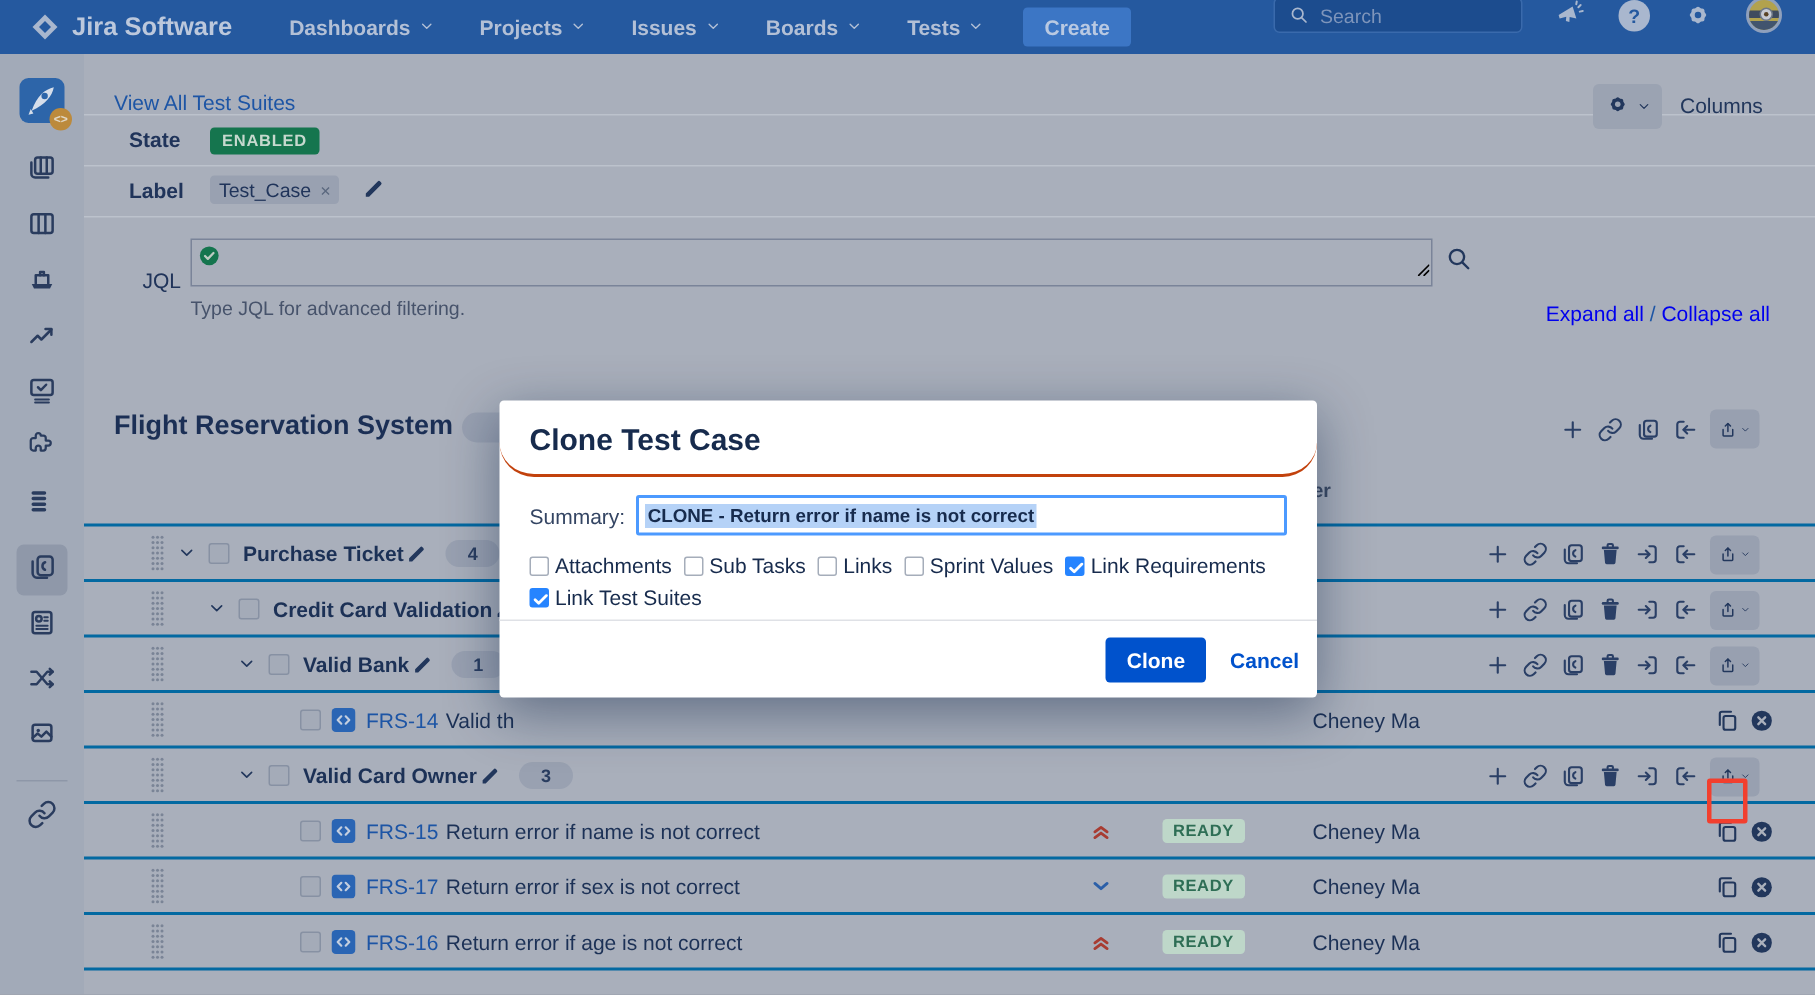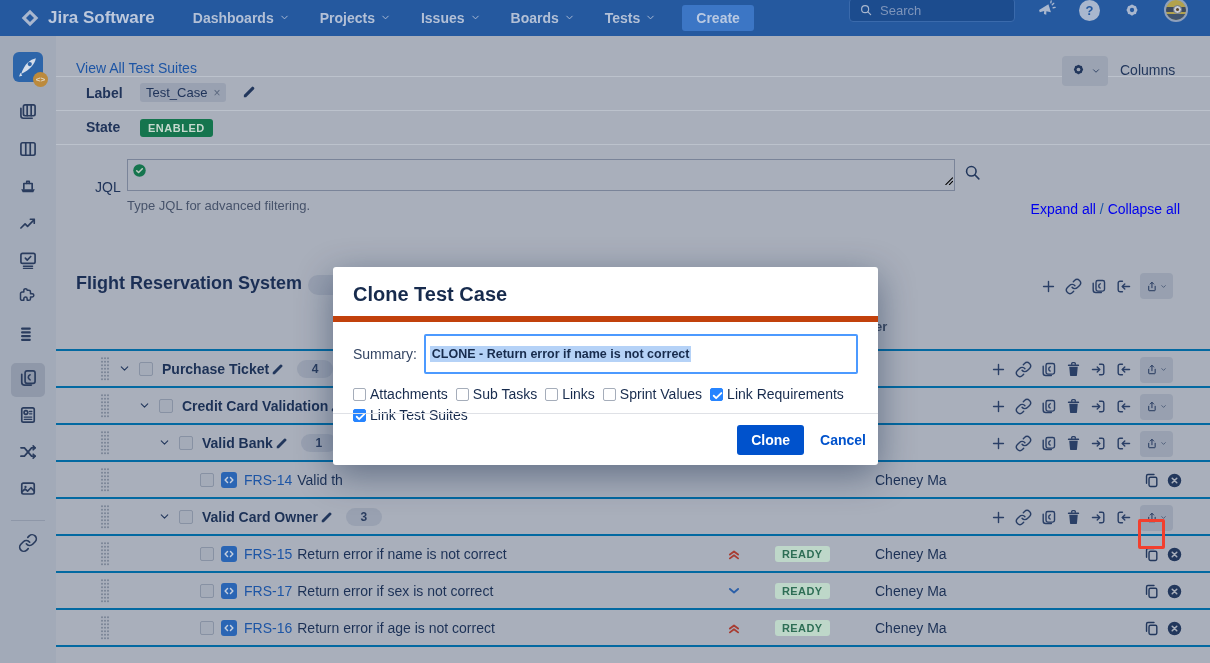--- a/index.html
+++ b/index.html
@@ -85,25 +85,25 @@
           letter-spacing:.4px;padding:2px 7px;border-radius:3px;}
   .assignee{position:absolute;left:819px;top:10px;font-size:14px;color:#1C3156;}
   .rowacts{position:absolute;right:37px;top:0;height:37px;display:flex;align-items:center;gap:8px;color:#2A3F66;}
   .sharebtn{width:33px;height:26px;border-radius:4px;background:#98A0B0;display:flex;align-items:center;justify-content:center;gap:2px;color:#22375C;border:none;}
   .caseacts{position:absolute;left:1087px;top:0;height:37px;display:flex;align-items:center;gap:6px;color:#22375C;}
   .iconbtn{background:none;border:none;padding:0;display:flex;align-items:center;color:inherit;}
 
   
   .modal{position:absolute;left:333px;top:267px;width:545px;height:198px;background:#FFFFFF;border-radius:3px;
          box-shadow:0 10px 36px rgba(9,30,66,.45);z-index:40;}
-  .m-title{padding:16px 20px 10px 20px;font-size:20px;font-weight:bold;color:#172B4D;border-bottom:6px solid #c2410c;}
+  .m-title{padding:16px 20px 10px 20px;font-size:20px;font-weight:bold;color:#172B4D;border-bottom:2px solid #c2410c;border-radius:23px;}
   .m-body{padding:12px 20px 0 20px;}
   .sumrow{display:flex;align-items:center;}
   .sumlabel{font-size:14px;color:#344563;flex:none;}
-  .suminput{margin-left:7px;width:434px;height:40px;border:2px solid #4C9AFF;border-radius:2px;
+  .suminput{margin-left:7px;width:434px;height:27px;border:2px solid #4C9AFF;border-radius:2px;
             display:flex;align-items:center;padding:0 4px;}
   .suminput .sel{font-size:12.5px;font-weight:bold;color:#172B4D;background:#B5D2F7;padding:1px 2px;white-space:nowrap;}
   .opts{margin-top:10px;width:508px;font-size:14px;color:#172B4D;line-height:21px;}
   .opt{margin-right:8px;}
   .opt .cb{display:inline-block;width:13px;height:13px;border:1px solid #A5ADBA;border-radius:2px;background:#fff;
            vertical-align:-2px;margin-right:4px;position:relative;}
   .opt .cb.on{background:#2684FF;border-color:#2684FF;}
   .opt .cb.on svg{position:absolute;left:0;top:0;}
   .m-footer{position:absolute;left:0;right:0;bottom:0;height:52px;border-top:1px solid #DFE1E6;
             display:flex;align-items:center;justify-content:flex-end;padding-right:12px;gap:16px;}
@@ -295,33 +295,33 @@
               <circle cx="12" cy="12" r="2.6" fill="#9BA3B2" stroke="none"></circle>
             </svg></span>
         <span id="tbGearChev"><svg width="10" height="10" viewBox="0 0 24 24" fill="none" stroke="currentColor" stroke-width="2" stroke-linecap="round" stroke-linejoin="round">
               <path d="M6 9l6 6 6-6"></path>
             </svg></span>
       </button>
       <span class="columns">Columns</span>
     </div>
 
     <div class="fieldrow hline">
+      <span class="flabel">State</span>
+      <span class="enb">ENABLED</span>
+    </div>
+
+    <div class="fieldrow hline">
       <span class="flabel">Label</span>
       <span class="ltag">
         <span>Test_Case</span>
         <span class="x">×</span>
       </span>
       <span class="lpen" id="labelPen"><svg width="15" height="15" viewBox="0 0 24 24" fill="none" stroke="currentColor" stroke-width="2" stroke-linecap="round" stroke-linejoin="round">
             <path fill="currentColor" stroke="none" d="M3 17.5V21h3.5L19.2 8.3a1.8 1.8 0 0 0 0-2.6l-.9-.9a1.8 1.8 0 0 0-2.6 0z"></path>
           </svg></span>
-    </div>
-
-    <div class="fieldrow hline">
-      <span class="flabel">State</span>
-      <span class="enb">ENABLED</span>
     </div>
 
     <div class="jqlblock">
       <span class="jql-label">JQL</span>
       <div class="jql-area">
         <span class="jql-check" id="jqlCheck"><svg width="15" height="15" viewBox="0 0 24 24" fill="none" stroke="currentColor" stroke-width="2" stroke-linecap="round" stroke-linejoin="round">
               <circle cx="12" cy="12" r="10" fill="#15754E" stroke="none"></circle>
               <path d="M7.5 12.3l3 3 6-6.2" stroke="#BDCBC2" stroke-width="2.4"></path>
             </svg></span>
         <span class="jql-resize" id="jqlResize"><svg width="9" height="9" viewBox="0 0 10 10" fill="none" stroke="currentColor" stroke-width="2" stroke-linecap="round" stroke-linejoin="round">

